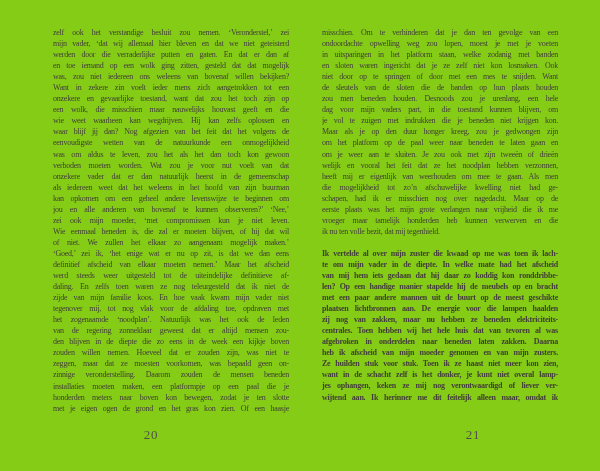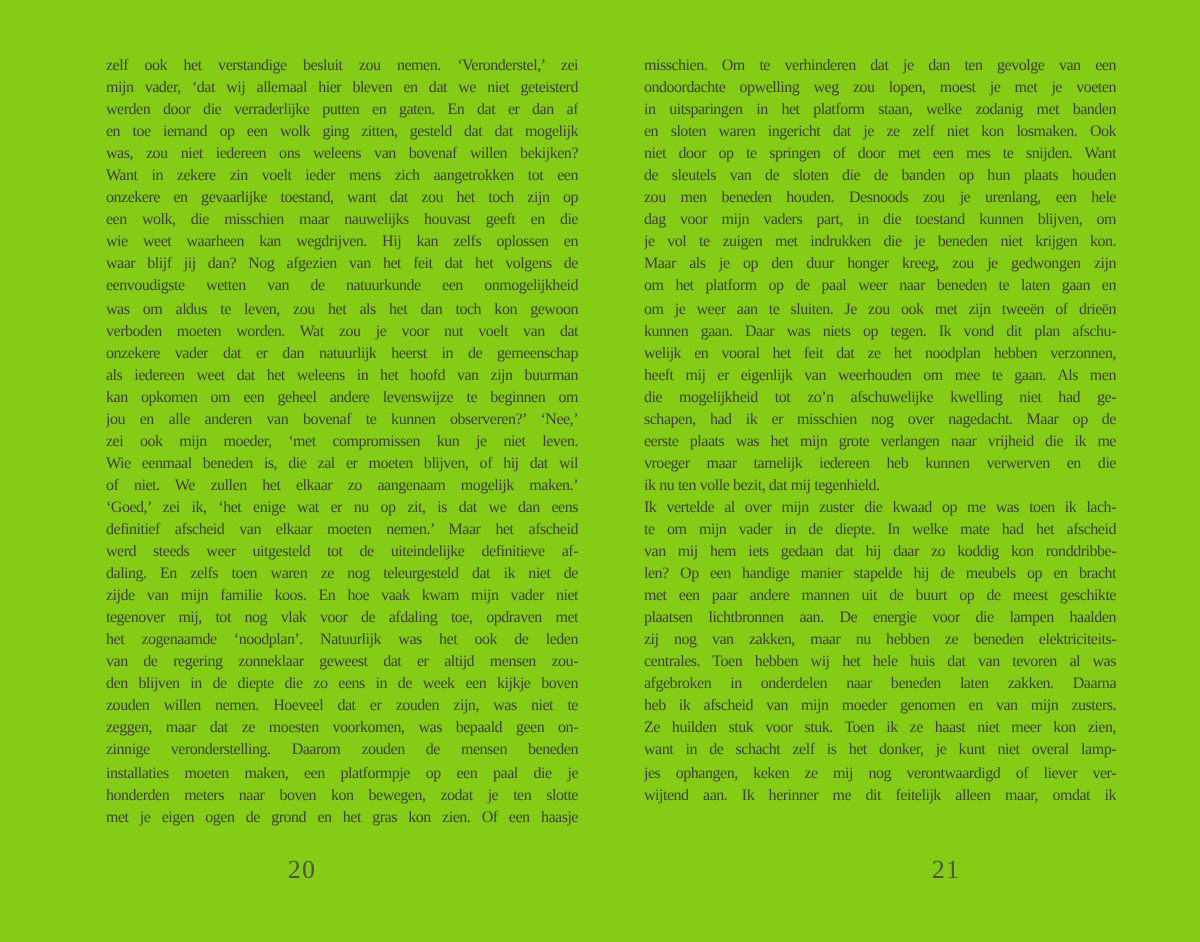--- a/index.html
+++ b/index.html
@@ -16,21 +16,21 @@
     color: #423e39;
     overflow: hidden;
   }
   .textblock {
     position: absolute;
     top: 27px;
   }
   .textblock.left  { left: 53px;  width: 236px; }
   .textblock.right { left: 322px; width: 236px; }
   .para { margin: 0; }
-  .para + .para { margin-top: 0; }
+  .para + .para { margin-top: 11px; font-weight: bold; }
   .line {
     font-size: 8px;
     line-height: 11.05px;
     height: 11.05px;
     letter-spacing: -0.03em;
     word-spacing: 0.01em;
     text-align: justify;
     text-align-last: justify;
     overflow: hidden;
   }
@@ -100,27 +100,26 @@
           <div class="line">in uitsparingen in het platform staan, welke zodanig met banden</div>
           <div class="line">en sloten waren ingericht dat je ze zelf niet kon losmaken. Ook</div>
           <div class="line">niet door op te springen of door met een mes te snijden. Want</div>
           <div class="line">de sleutels van de sloten die de banden op hun plaats houden</div>
           <div class="line">zou men beneden houden. Desnoods zou je urenlang, een hele</div>
           <div class="line">dag voor mijn vaders part, in die toestand kunnen blijven, om</div>
           <div class="line">je vol te zuigen met indrukken die je beneden niet krijgen kon.</div>
           <div class="line">Maar als je op den duur honger kreeg, zou je gedwongen zijn</div>
           <div class="line">om het platform op de paal weer naar beneden te laten gaan en</div>
           <div class="line">om je weer aan te sluiten. Je zou ook met zijn tweeën of drieën</div>
-          <div class="line">kunnen gaan. Daar was niets op tegen. Ik vond dit plan afschu-</div>
           <div class="line">welijk en vooral het feit dat ze het noodplan hebben verzonnen,</div>
           <div class="line">heeft mij er eigenlijk van weerhouden om mee te gaan. Als men</div>
           <div class="line">die mogelijkheid tot zo’n afschuwelijke kwelling niet had ge-</div>
           <div class="line">schapen, had ik er misschien nog over nagedacht. Maar op de</div>
           <div class="line">eerste plaats was het mijn grote verlangen naar vrijheid die ik me</div>
-          <div class="line">vroeger maar tamelijk iedereen heb kunnen verwerven en die</div>
+          <div class="line">vroeger maar tamelijk honderden heb kunnen verwerven en die</div>
           <div class="line ragged">ik nu ten volle bezit, dat mij tegenhield.</div>
         </div>
         <div class="para">
           <div class="line">Ik vertelde al over mijn zuster die kwaad op me was toen ik lach-</div>
           <div class="line">te om mijn vader in de diepte. In welke mate had het afscheid</div>
           <div class="line">van mij hem iets gedaan dat hij daar zo koddig kon ronddribbe-</div>
           <div class="line">len? Op een handige manier stapelde hij de meubels op en bracht</div>
           <div class="line">met een paar andere mannen uit de buurt op de meest geschikte</div>
           <div class="line">plaatsen lichtbronnen aan. De energie voor die lampen haalden</div>
           <div class="line">zij nog van zakken, maar nu hebben ze beneden elektriciteits-</div>

